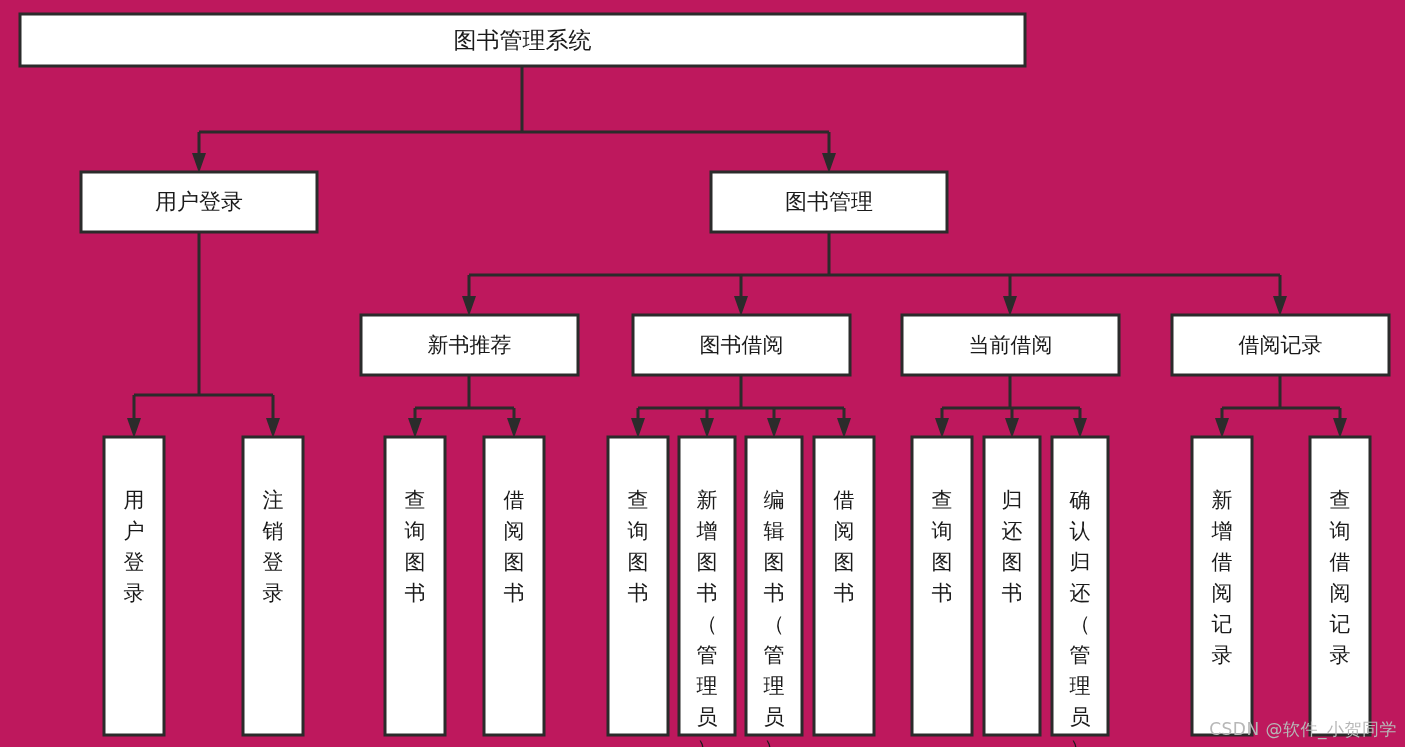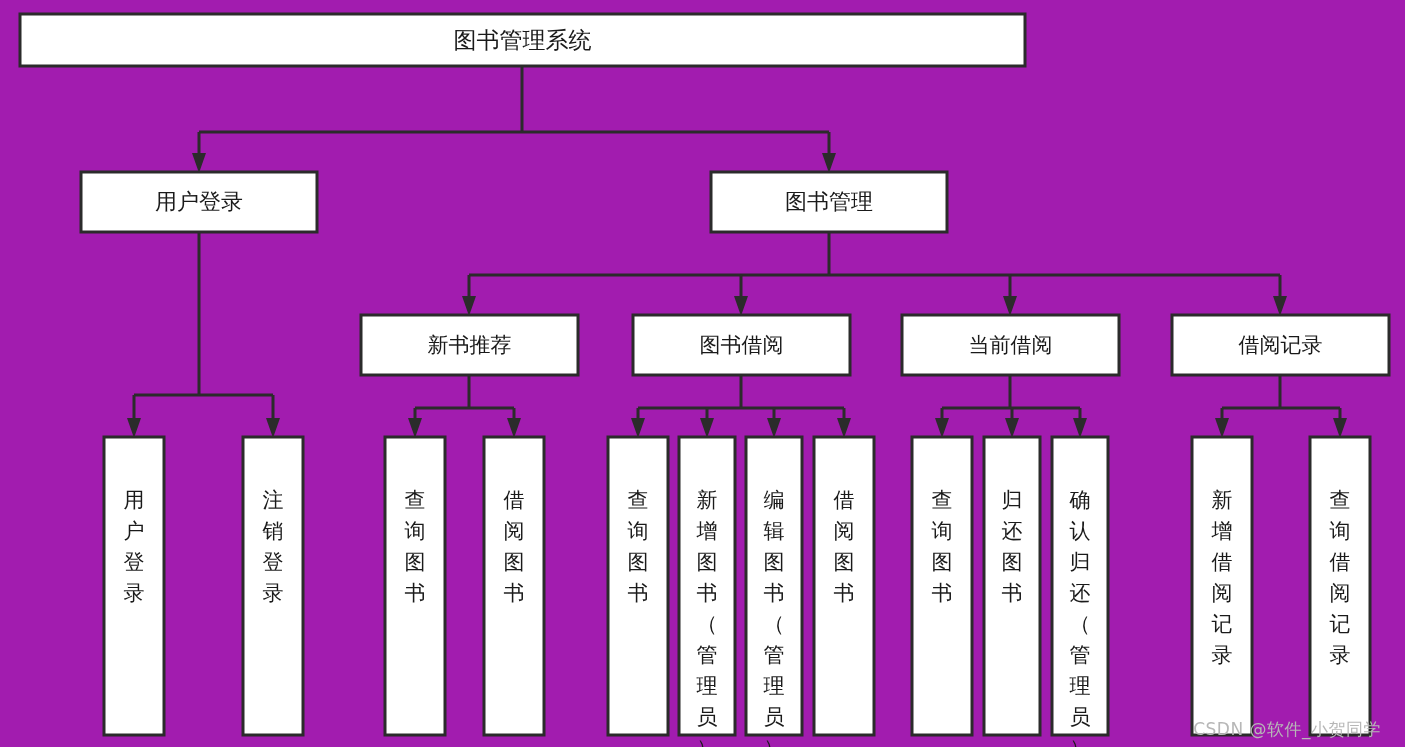--- a/index.html
+++ b/index.html
@@ -10,21 +10,21 @@
   body {
     width: 1405px;
     height: 747px;
     font-family: "DejaVu Sans", "Liberation Sans", sans-serif;
     overflow: hidden;
   }
   #diagram-root {
     position: relative;
     width: 1405px;
     height: 747px;
-    background: #a21caf;
+    background: #be185d;
   }
   svg#diagram-svg {
     position: absolute;
     left: 0;
     top: 0;
     width: 1405px;
     height: 747px;
     display: block;
   }
   .node-box {
@@ -52,21 +52,21 @@
     stroke: #2b2b2b;
     stroke-width: 3;
     fill: none;
   }
   .arrow-head {
     fill: #2b2b2b;
     stroke: none;
   }
   .watermark {
     position: absolute;
-    right: 24px;
+    right: 8px;
     bottom: 6px;
     font-family: "DejaVu Sans", "Liberation Sans", sans-serif;
     font-size: 17px;
     color: #b7b7b7;
     white-space: nowrap;
     letter-spacing: 0.5px;
     user-select: none;
     margin-left: 47px;
   }
 </style>

